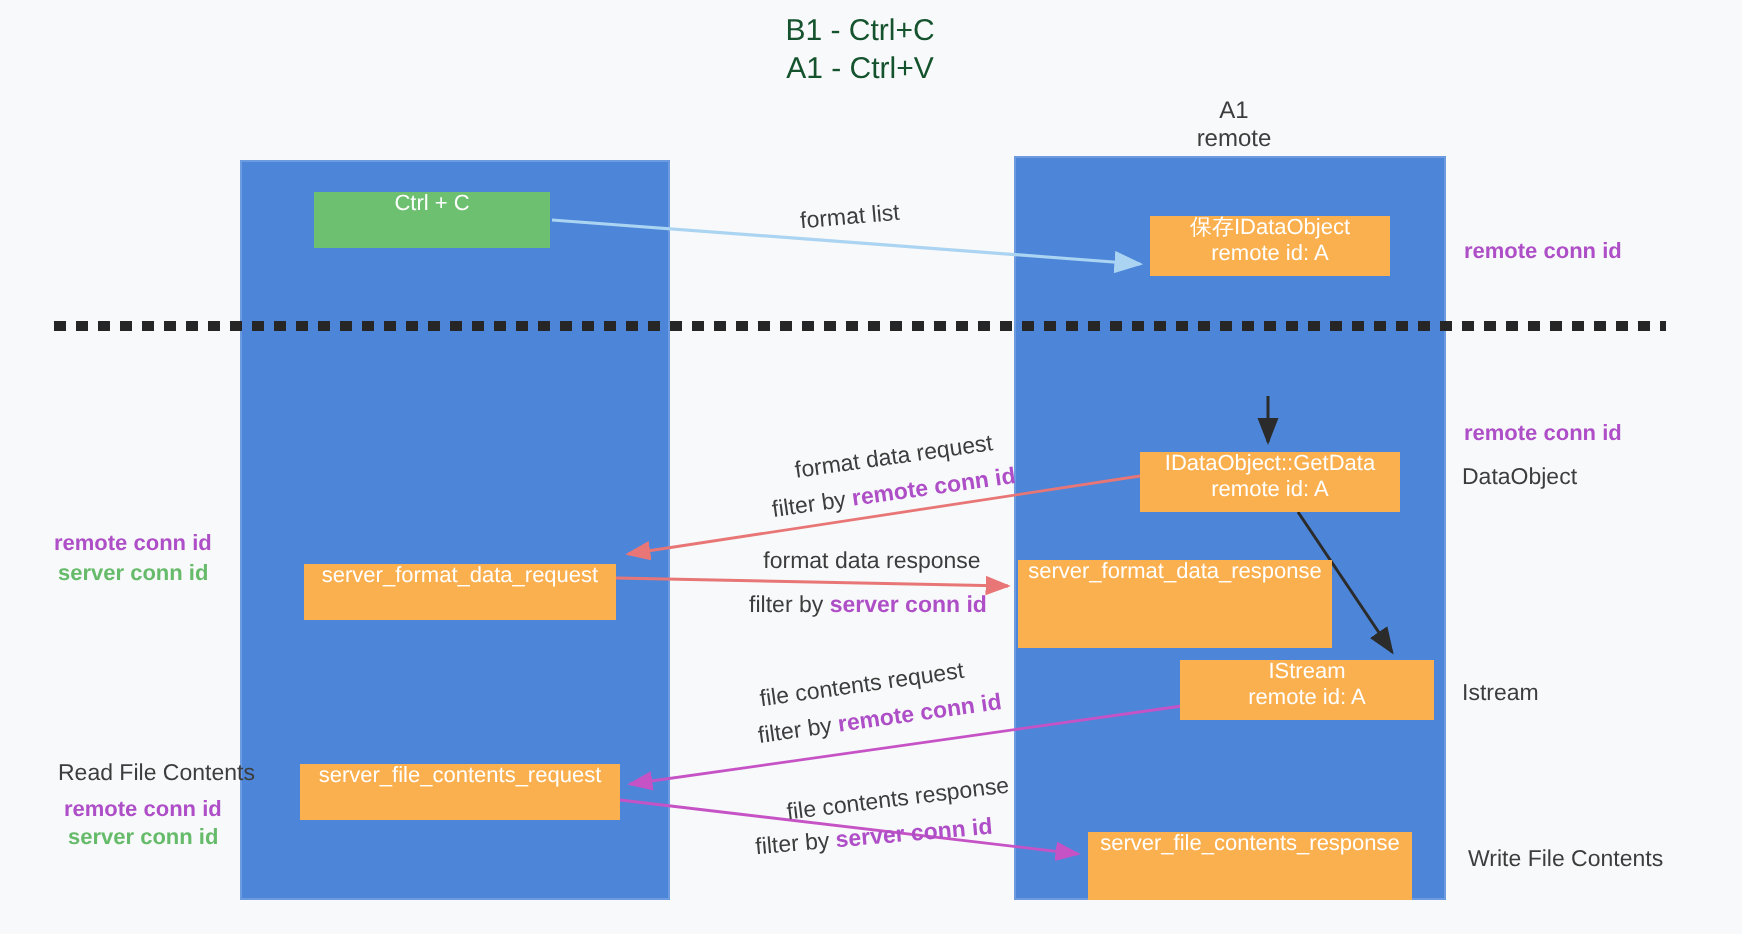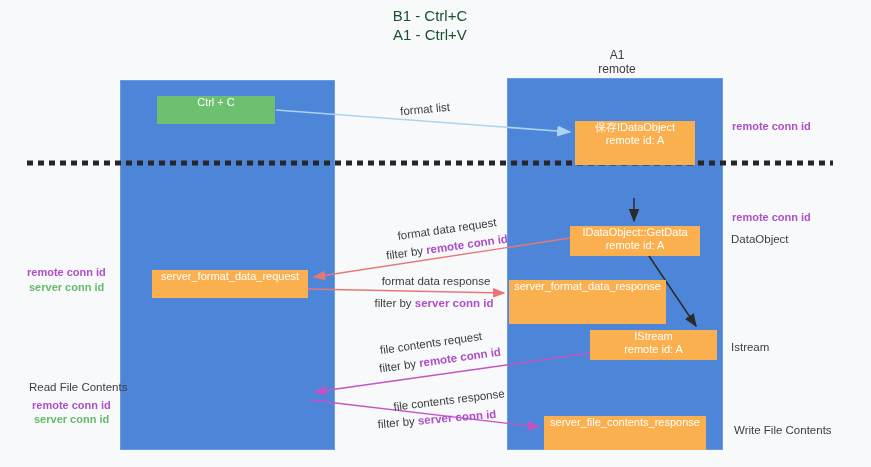--- a/index.html
+++ b/index.html
@@ -73,37 +73,40 @@
     <line class="ln-black" x1="649" y1="256" x2="696" y2="326" marker-end="url(#mBlack)"></line>
     <line class="ln-red" x1="570" y1="238" x2="314" y2="277" marker-end="url(#mRed)"></line>
     <line class="ln-red" x1="308" y1="289" x2="504" y2="293" marker-end="url(#mRed)"></line>
     <line class="ln-mag" x1="591" y1="353" x2="315" y2="392" marker-end="url(#mMag)"></line>
     <line class="ln-mag" x1="310" y1="400" x2="539" y2="427" marker-end="url(#mMag)"></line>
   </svg>
 
   <div class="node green" style="left:157px;top:96px;width:118px;height:28px">
     <span>Ctrl + C</span>
   </div>
-  <div class="node orange" style="left:575px;top:121px;width:120px;height:44px">
+  <div class="node orange" style="left:575px;top:108px;width:120px;height:30px">
     <span>保存IDataObject</span>
     <span>remote id: A</span>
   </div>
   <div class="node orange" style="left:570px;top:226px;width:130px;height:30px">
     <span>IDataObject::GetData</span>
     <span>remote id: A</span>
   </div>
-  <div class="node orange" style="left:152px;top:270px;width:156px;height:28px">
+  <div class="node orange" style="left:152px;top:282px;width:156px;height:28px">
     <span>server_format_data_request</span>
   </div>
   <div class="node orange" style="left:509px;top:280px;width:157px;height:44px">
     <span>server_format_data_response</span>
   </div>
   <div class="node orange" style="left:590px;top:330px;width:127px;height:30px">
     <span>IStream</span>
     <span>remote id: A</span>
+  </div>
+  <div class="node orange" style="left:150px;top:382px;width:160px;height:28px">
+    <span>server_file_contents_request</span>
   </div>
   <div class="node orange" style="left:544px;top:416px;width:162px;height:34px">
     <span>server_file_contents_response</span>
   </div>
 
   <div class="flow" style="left:355px;top:103px;width:140px;transform:rotate(-5deg)">format list</div>
 
   <div class="flow" style="left:367px;top:223px;width:160px;transform:rotate(-8deg)">format data request</div>
   <div class="flow" style="left:357px;top:241px;width:180px;transform:rotate(-8deg)">
     <span>filter by</span>

